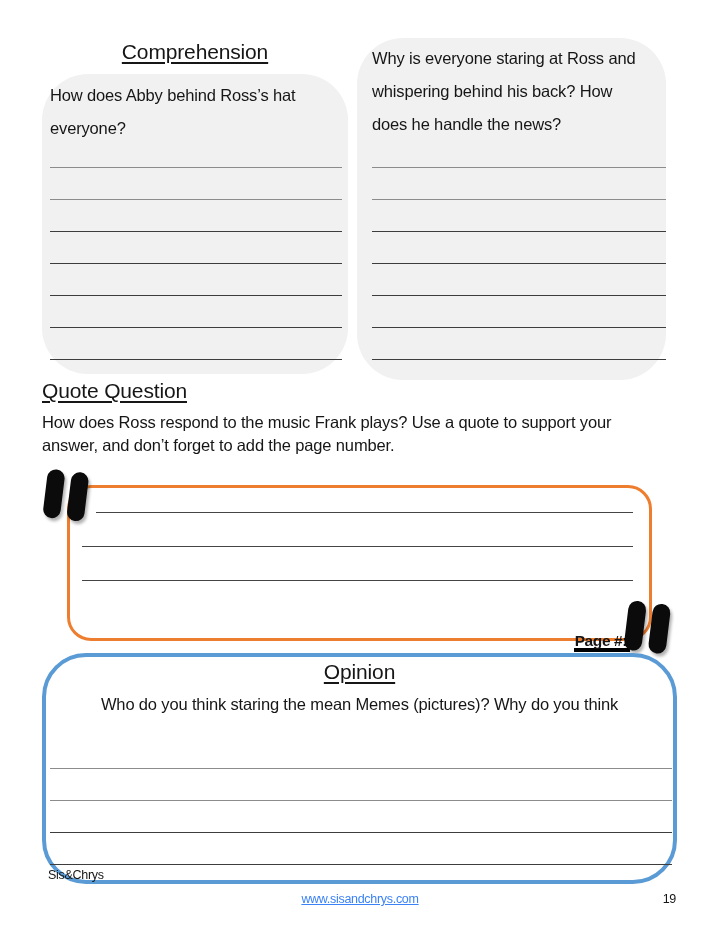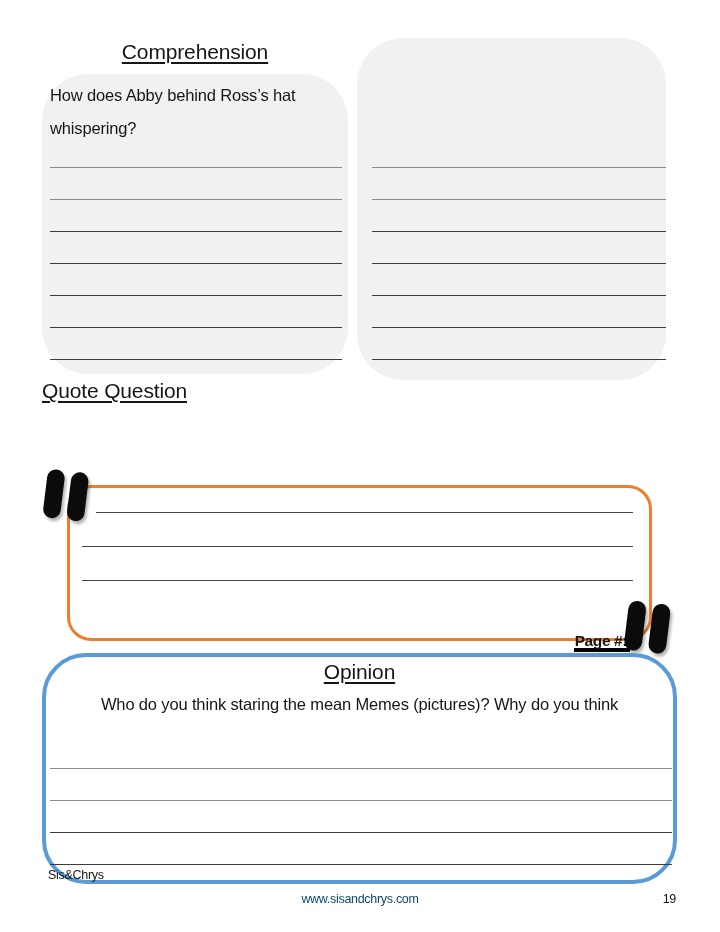--- a/index.html
+++ b/index.html
@@ -46,56 +46,65 @@
     white-space:nowrap;
   }
 
   .big-quote{ filter:drop-shadow(2px 3px 1.5px rgba(0,0,0,0.30)); }
   .big-quote rect{ fill:#0b0b0b; }
 
   .opinion-box{ border:4px solid var(--accent-blue); border-radius:44px; }
   .op-prompt{ font-size:16.5px; line-height:30px; }
 
   .footer-text{ font-size:12.5px; letter-spacing:-0.3px; white-space:nowrap; }
-  .footer-link{ color:#0c4a6e; cursor:pointer; }
+  .footer-link{ text-decoration:underline; color:#3b82f6; cursor:pointer; }
 </style>
 </head>
 <body>
 
 <div class="page">
 
   <div class="abs heading center" style="left:42px; top:40px; width:306px;">Comprehension</div>
 
   <div class="abs gray-box" style="left:42px; top:74px; width:306px; height:300px;"></div>
   <div class="abs qtext" style="left:50px; top:79px;">
     <span class="qline">How does Abby behind Ross’s hat</span>
-    <span class="qline">whispering?</span>
+    <span class="qline">everyone?</span>
   </div>
   <div class="abs ruled soft" style="left:50px; top:136px; width:292px;">
     <div></div>
   <div></div>
       <div></div>
       <div></div>
       <div></div>
       <div></div>
       <div></div>
     </div>
 
   <div class="abs gray-box" style="left:357px; top:38px; width:309px; height:342px;"></div>
+  <div class="abs qtext" style="left:372px; top:42px;">
+    <span class="qline">Why is everyone staring at Ross and</span>
+    <span class="qline">whispering behind his back? How</span>
+    <span class="qline">does he handle the news?</span>
+  </div>
   <div class="abs ruled soft" style="left:372px; top:136px; width:294px;">
     <div></div>
   <div></div>
       <div></div>
       <div></div>
       <div></div>
       <div></div>
       <div></div>
     </div>
 
   <div class="abs heading" style="left:42px; top:379px;">Quote Question</div>
+  <div class="abs" style="left:42px; top:411px; font-size:16.5px; line-height:23px;">
+    <span class="qline" style="white-space:nowrap;">How does Ross respond to the music Frank plays? Use a quote to support your</span>
+    <span class="qline" style="white-space:nowrap;">answer, and don’t forget to add the page number.</span>
+  </div>
 
   <div class="abs quote-box" style="left:67px; top:485px; width:585px; height:156px;"></div>
 
   <div class="abs quote-lines" style="left:82px; top:479px; width:551px;">
     <div></div>
   <div></div>
       <div></div>
     </div>
 
   <div class="abs page-row" style="left:79px; top:628px; width:551px;flex-direction:column;">

